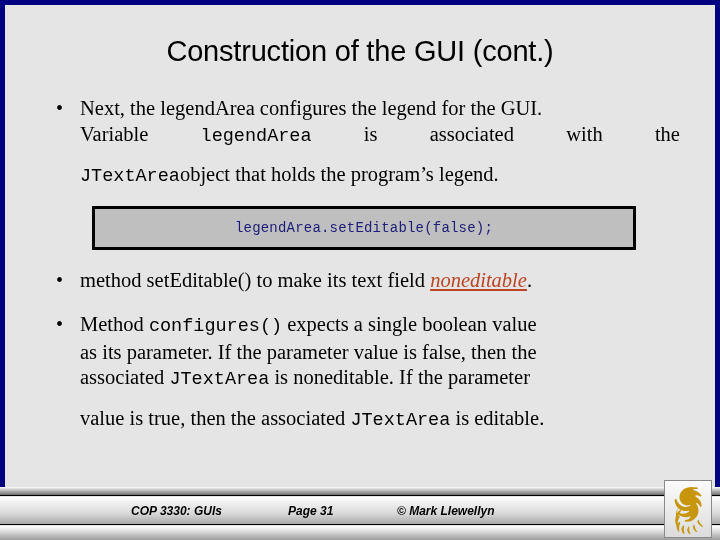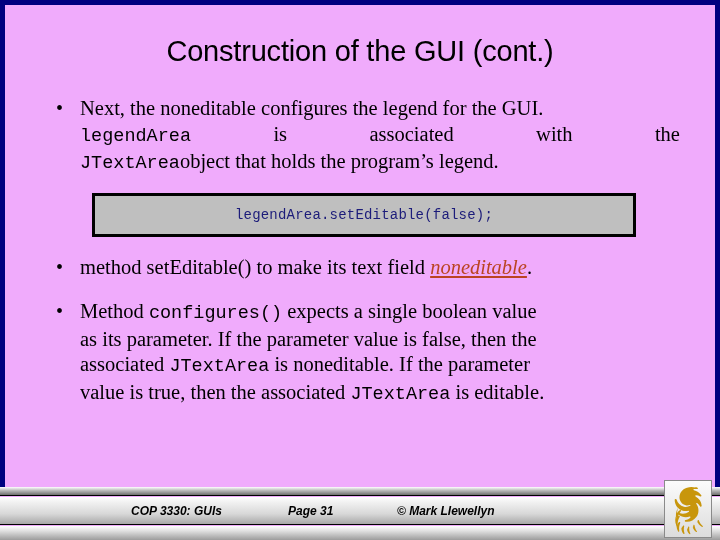--- a/index.html
+++ b/index.html
@@ -7,21 +7,21 @@
     padding: 0;
     background: #ffffff;
   }
   body {
     font-family: "Liberation Serif", serif;
   }
   .slide {
     position: relative;
     width: 720px;
     height: 540px;
-    background: #f0abfc;
+    background: #e5e5e5;
     overflow: hidden;
     box-sizing: border-box;
   }
   
   .frame-top {
     position: absolute;
     left: 0; top: 0;
     width: 720px; height: 5px;
     background: #000080;
   }
@@ -69,20 +69,21 @@
   }
   .bullet .dot {
     position: absolute;
     left: 12px;
     top: 0;
     font-size: 20px;
     line-height: 25.5px;
   }
   .bullet .lastline {
     text-align: left;
+    margin-top: 13px;
   }
   code, .mono {
     font-family: "Liberation Mono", monospace;
     font-size: 18.5px;
     letter-spacing: 0px;
   }
   .red-ital {
     color: #bb4422;
     font-style: italic;
     text-decoration: underline;
@@ -184,23 +185,24 @@
   <div class="frame-left"></div>
   <div class="frame-right"></div>
 
   <div class="title">Construction of the GUI (cont.)</div>
 
   <div class="content">
 
     <div class="bullet" id="bullet-1">
       <span class="dot">•</span>
       <div>
-        <span>Next, the noneditable configures the legend for the GUI.</span>
+        <span>Next, the legendArea configures the legend for the GUI.</span>
       </div>
       <div style="display:flex; justify-content:space-between; align-items:baseline;">
+        <span>Variable</span>
         <span class="mono">legendArea</span>
         <span>is</span>
         <span>associated</span>
         <span>with</span>
         <span>the</span>
       </div>
       <div class="lastline">
         <span class="mono">JTextArea</span><span>object that holds the program’s legend.</span>
       </div>
     </div>

